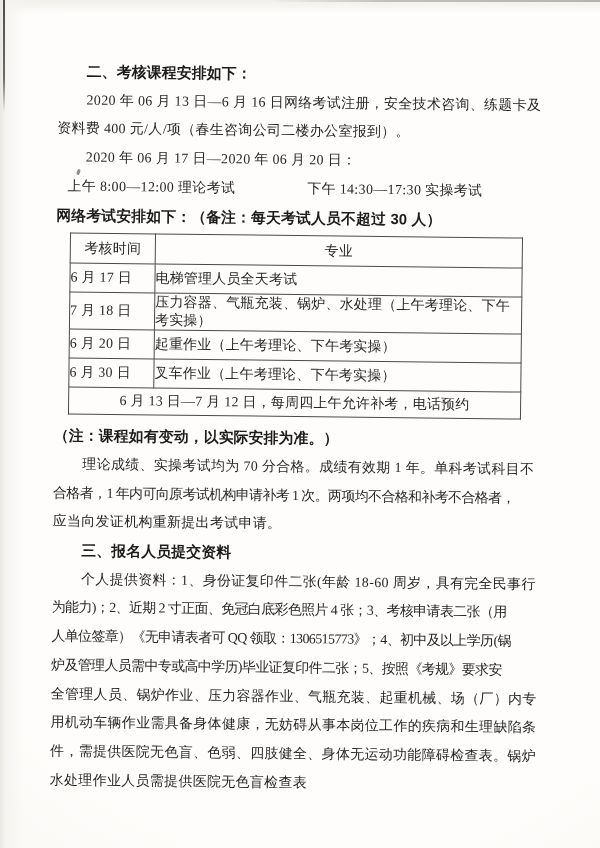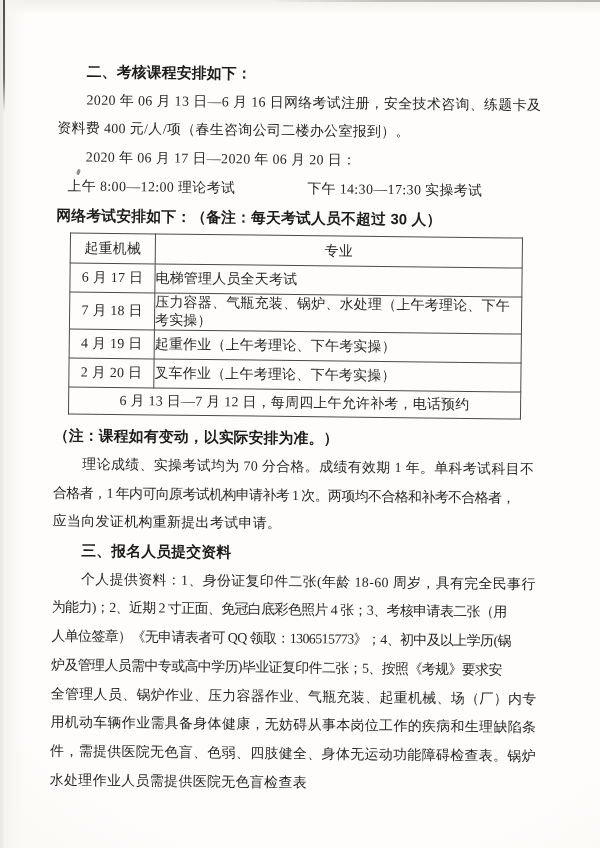--- a/index.html
+++ b/index.html
@@ -48,21 +48,21 @@
   .times .pm { display:inline-block; margin-left:72px; }
   table.exam {
     border-collapse:collapse; table-layout:fixed;
     width:453px; margin:3px 0 7px 14px;
     border:1.5px solid #474645;
   }
   table.exam td {
     border:1px solid #4c4b49; font-size:13.9px; color:#262626;
     padding:0; height:28px; letter-spacing:0.3px;
   }
-  td.t-time { width:84px; text-align:center; }
+  td.t-time { width:84px; text-align:left; }
   td.t-spec { text-align:left; padding-left:11px; }
   tr.hdr td { text-align:center; height:29px; }
   td.small { font-size:12.3px; letter-spacing:-0.3px; }
   tr.ftr td { text-align:center; height:26px; }
 </style>
 </head>
 <body>
 
 <div class="scan-bg"></div>
 <div class="edge-line-left"></div>
@@ -80,37 +80,37 @@
 
   <span class="line times">
     <span class="am">上午 8:00—12:00 理论考试</span><span class="pm">下午 14:30—17:30 实操考试</span>
   </span>
 
   <span class="line hd">网络考试安排如下：（备注：每天考试人员不超过 30 人）</span>
 
   <table class="exam">
     <tbody>
         <tr class="hdr">
-      <td class="t-time">起重机械</td>
+      <td class="t-time">考核时间</td>
       <td>专业</td>
     </tr>
     <tr>
       <td class="t-time">6 月 17 日</td>
       <td class="t-spec">电梯管理人员全天考试</td>
     </tr>
     <tr>
       <td class="t-time">7 月 18 日</td>
       <td class="t-spec small">压力容器、气瓶充装、锅炉、水处理（上午考理论、下午考实操）</td>
     </tr>
     <tr>
-      <td class="t-time">4 月 19 日</td>
+      <td class="t-time">6 月 20 日</td>
       <td class="t-spec">起重作业（上午考理论、下午考实操）</td>
     </tr>
     <tr>
-      <td class="t-time">2 月 20 日</td>
+      <td class="t-time">6 月 30 日</td>
       <td class="t-spec">叉车作业（上午考理论、下午考实操）</td>
     </tr>
     <tr class="ftr">
       <td colspan="2">6 月 13 日—7 月 12 日，每周四上午允许补考，电话预约</td>
     </tr>
   </tbody>
     </table>
 
   <span class="line hd">（注：课程如有变动，以实际安排为准。）</span>
 

